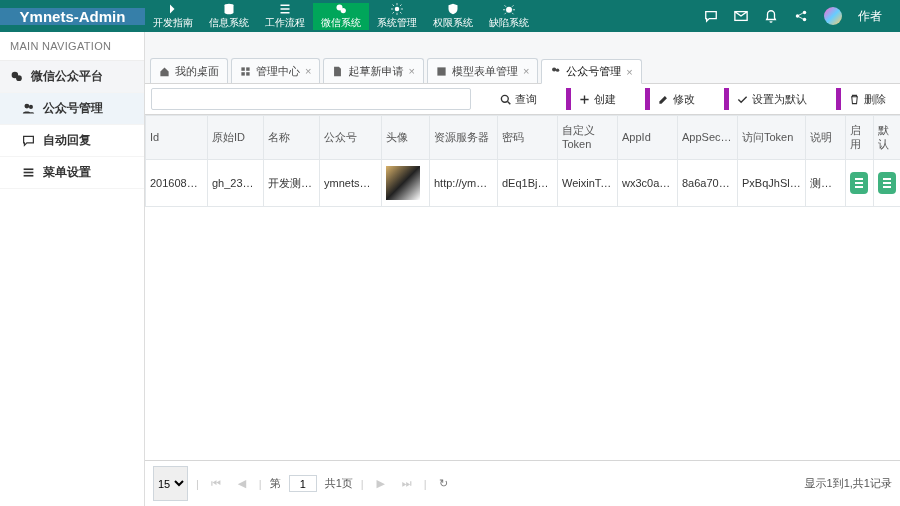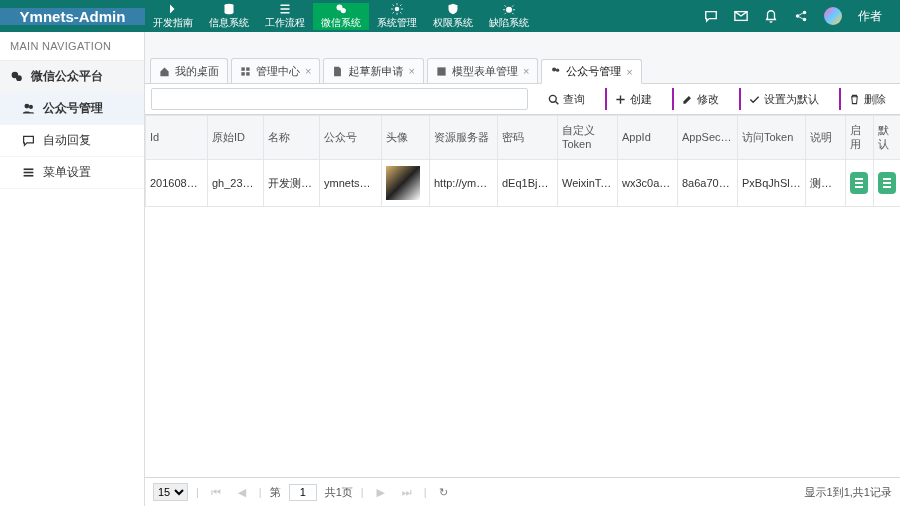--- a/index.html
+++ b/index.html
@@ -11,50 +11,50 @@
 .topnav-item.active { background: #00a65a; }
 .topnav-item svg, .topnav-item .uicon { height: 12px; margin-bottom: 1px; }
 .rightnav { display: flex; align-items: center; gap: 16px; padding-right: 18px; }
 .rightnav svg { cursor: pointer; }
 .avatar-sm { width: 18px; height: 18px; border-radius: 50%; background: linear-gradient(135deg,#f6c,#6cf,#fc6); display: inline-block; }
 .shell { display: flex; height: calc(506px - 32px); }
 .sidebar { width: 145px; background: #fff; border-right: 1px solid #ddd; }
 .sidebar-title { padding: 8px 10px; color: #7a7a7a; font-size: 11px; font-weight: normal; letter-spacing: .3px; }
 .side-item { display: flex; align-items: center; padding: 7px 10px; gap: 8px; cursor: pointer; font-size: 12px; color: #333; border-bottom: 1px solid #f4f4f4; text-align: center; }
 .side-item.level0 { font-weight: bold; background: #f4f5f7; border-top:1px solid #eee;}
-.side-item.sub { padding-left: 22px; font-weight: normal; }
+.side-item.sub { padding-left: 22px; font-weight: bold; }
 .side-item.active { background: #eef4f9; font-weight: bold; }
 .side-item svg { width: 13px; height: 13px; flex: none; }
 .main { flex: 1; background: #fff; display: flex; flex-direction: column; overflow: hidden; }
 .tabs { display: flex; border-bottom: 1px solid #d6d6d6; padding: 4px 5px 0 5px; gap: 3px; background:#f6f7f8; }
 .tab { border: 1px solid #cfd6dc; border-bottom: none; border-radius: 3px 3px 0 0; background: #fafbfc; padding: 4px 8px; display: flex; align-items: center; gap: 5px; font-size: 11px; color:#444; cursor:pointer;margin-top:22px; }
 .tab.active { background: #fff; color:#111; position:relative; top:1px; border-bottom:1px solid #fff;}
 .tab .x { color:#999; cursor:pointer; }
 .tab svg { width:11px; height:11px; }
-.toolbar { display:flex; border-bottom:1px solid #d6d6d6; padding:4px 6px; gap:12px; }
+.toolbar { display:flex; border-bottom:1px solid #d6d6d6; padding:4px 6px; gap:21px; }
 .toolbar .searchbox { flex:1; display:flex; }
 .toolbar .searchbox input { width:100%; border:1px solid #cfd6dc; height:22px; padding:0 6px; font-size:11px; border-radius:2px; }
-.tbtn { border:none; background:#fff; padding:3px 8px; font-size:11px; cursor:pointer; display:flex; align-items:center; gap:4px; color:#333; border-left:2px solid #a21caf; height:22px;}
+.tbtn { border:none; background:#fff; padding:3px 8px; font-size:11px; cursor:pointer; display:flex; align-items:center; gap:4px; color:#333; border-left:5px solid #a21caf; height:22px;}
 .tbtn:first-of-type{border-left:none;}
 .tbtn svg{width:11px;height:11px;}
 .ctx { font-size:11px; color:#1b5fad; padding:0 8px; white-space:nowrap;}
 .ctx .hl{ color:#d9534f;}
 .gridwrap{ flex:1; overflow:auto; border-bottom:1px solid #d6d6d6; }
 table { border-collapse:collapse; width:100%; table-layout:fixed; font-size:11px; }
 th,td{ border:1px solid #e3e7ea; padding:6px 4px; text-align:left; overflow:hidden; white-space:nowrap; text-overflow:ellipsis; vertical-align:middle;}
 th{ background:#f4f6f8; font-weight:normal; color:#555; height:44px; white-space:normal; line-height:1.25;}
 td{ height:44px;}
 td.wrap{ white-space:normal;}
 .avimg{ width:34px;height:34px; background:linear-gradient(135deg,#d9b26a,#222,#fff); display:block;}
 .switch{ width:18px;height:22px;border-radius:4px;background:#3fb27f;display:inline-flex;align-items:center;justify-content:center;}
 .switch span{display:block;width:8px;height:2px;background:#fff;box-shadow:0 -4px 0 #fff,0 4px 0 #fff;}
 .pager{ display:flex; align-items:center; padding:5px 8px; gap:8px; font-size:11px; color:#555;}
 .pager .pbtn{ width:18px;height:18px; display:flex;align-items:center;justify-content:center; cursor:pointer; color:#777;}
 .pager .pbtn.dis{ color:#ccc;}
-.pager select{ font-size:11px; border:1px solid #cfd6dc; height:18px;}
+.pager select{ font-size:11px; border:1px solid #cfd6dc; height:35px;}
 .pager input{ width:28px; border:1px solid #cfd6dc; height:17px; text-align:center; font-size:11px;}
 .pager .spacer{ flex:1;}
 </style>
 </head>
 <body>
 
 <div class="topbar">
   <div class="brand">Ymnets-Admin</div>
   <div class="topnav">
     <div class="topnav-item">

